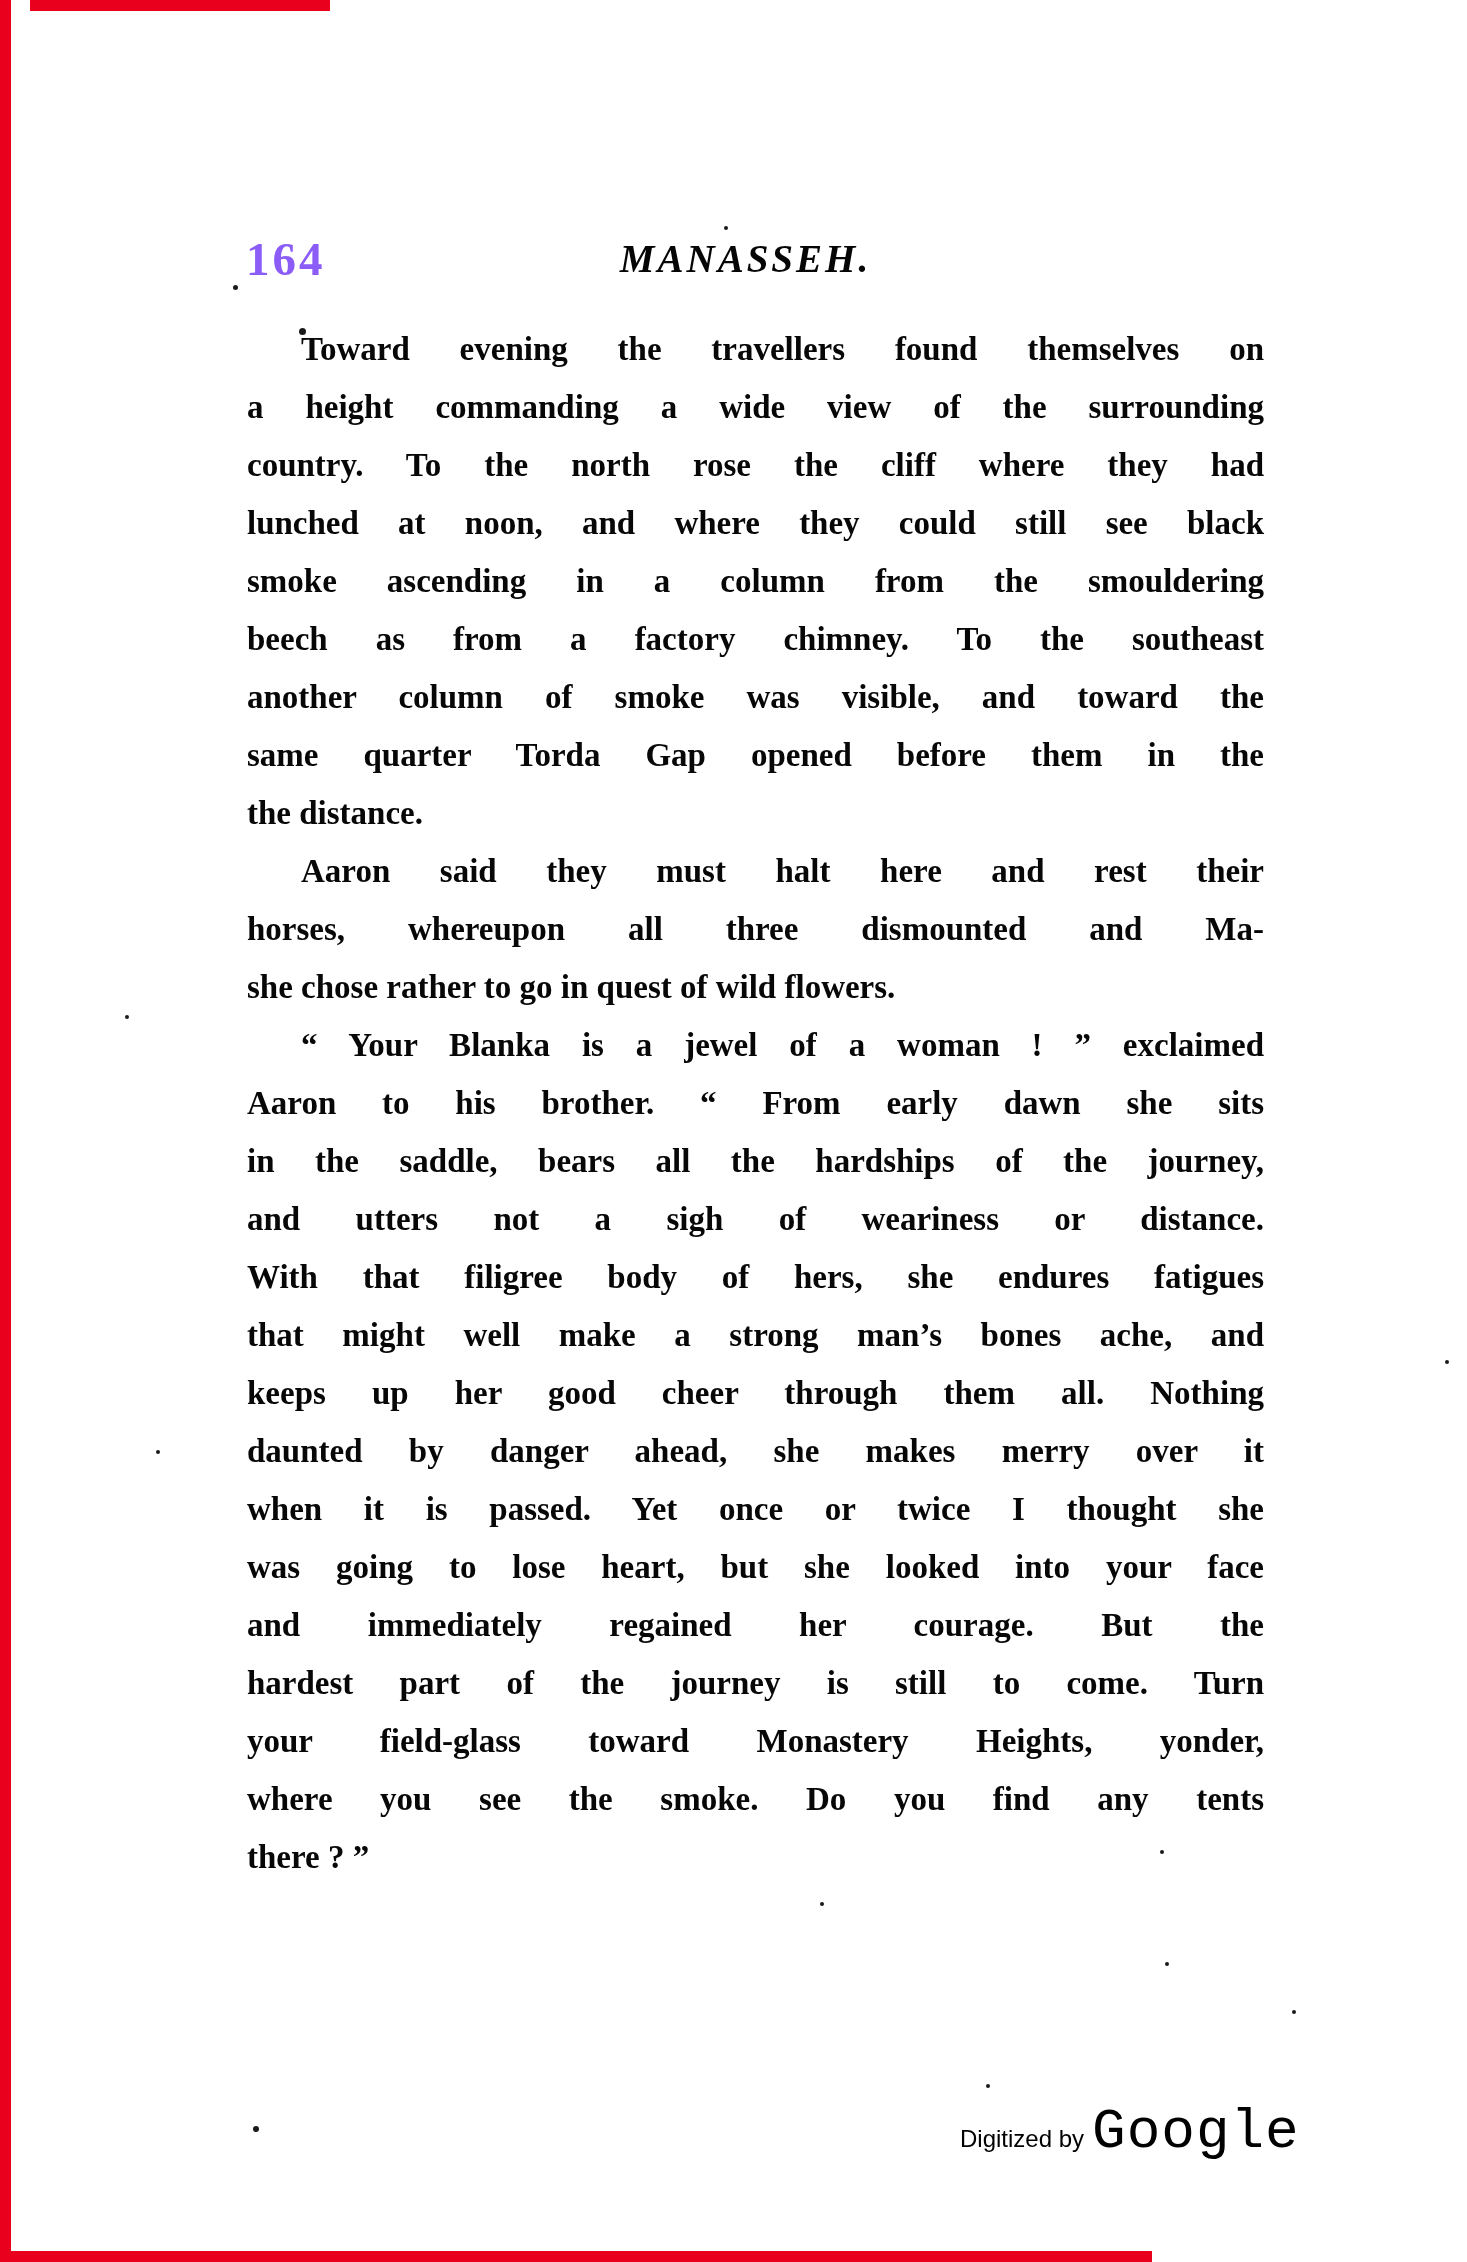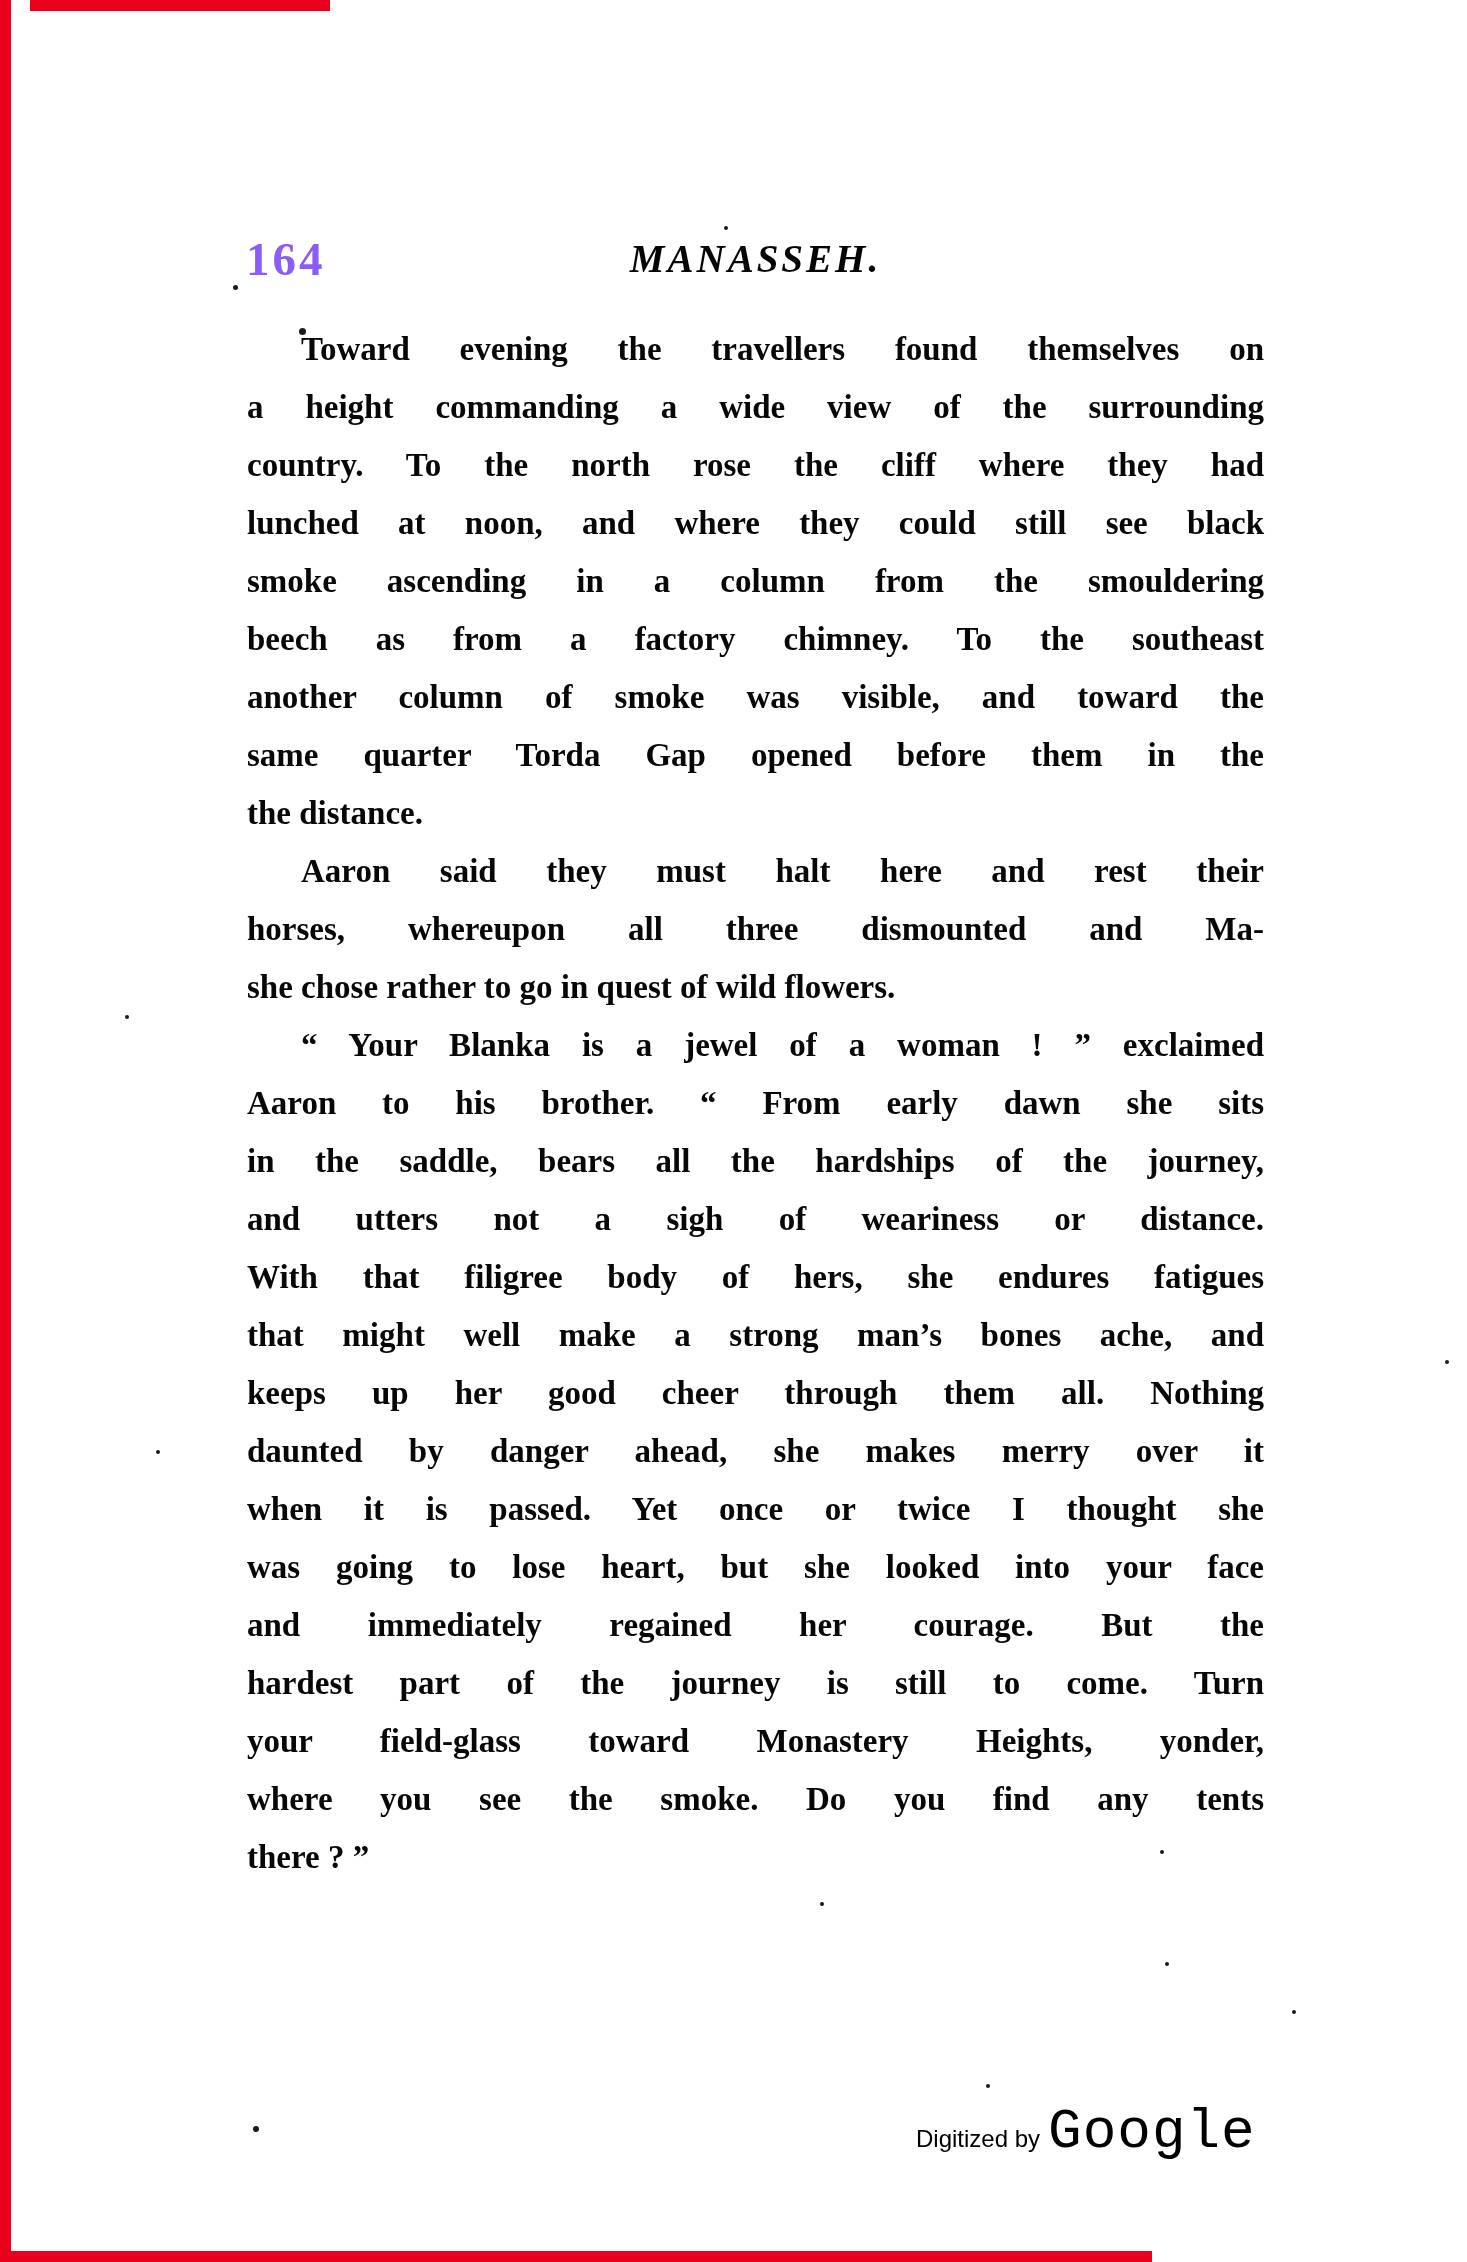--- a/index.html
+++ b/index.html
@@ -13,21 +13,21 @@
   #edge-left{left:0;top:0;width:11px;height:2262px;}
   #edge-top{left:30px;top:0;width:300px;height:11px;}
   #edge-bottom{left:0;top:2251px;width:1152px;height:11px;}
 
   
   #page-number{
     position:absolute;left:246px;top:232px;
     font-size:47px;font-weight:bold;letter-spacing:3px;color:#8b5cf6;
   }
   #running-title{
-    position:absolute;left:247px;top:236px;width:1017px;
+    position:absolute;left:237px;top:236px;width:1017px;
     text-align:center;font-style:italic;font-weight:bold;
     font-size:39px;letter-spacing:3px;color:#050505;
   }
 
   
   #body-text{
     position:absolute;left:247px;top:320px;width:1017px;
     font-size:33px;line-height:58px;font-weight:bold;color:#070707;
   }
   .para{margin:0;padding:0;}
@@ -37,21 +37,21 @@
     text-align-last:justify;
   }
   .line.noforce{text-align-last:left;}
   .line.indent{text-indent:54px;}
 
   
   .speck{position:absolute;background:#1a1a1a;border-radius:50%;}
 
   
   #digitized-mark{
-    position:absolute;left:916px;top:2100px;
+    position:absolute;left:960px;top:2100px;
     display:flex;align-items:baseline;white-space:nowrap;color:#000;text-align:center;
   }
   #digitized-label{
     font-family:"Liberation Sans", sans-serif;
     font-size:24px;letter-spacing:0px;
   }
   #google-wordmark{
     font-family:Liberation Mono, monospace;
     font-size:56px;margin-left:8px;letter-spacing:1px;
   }

